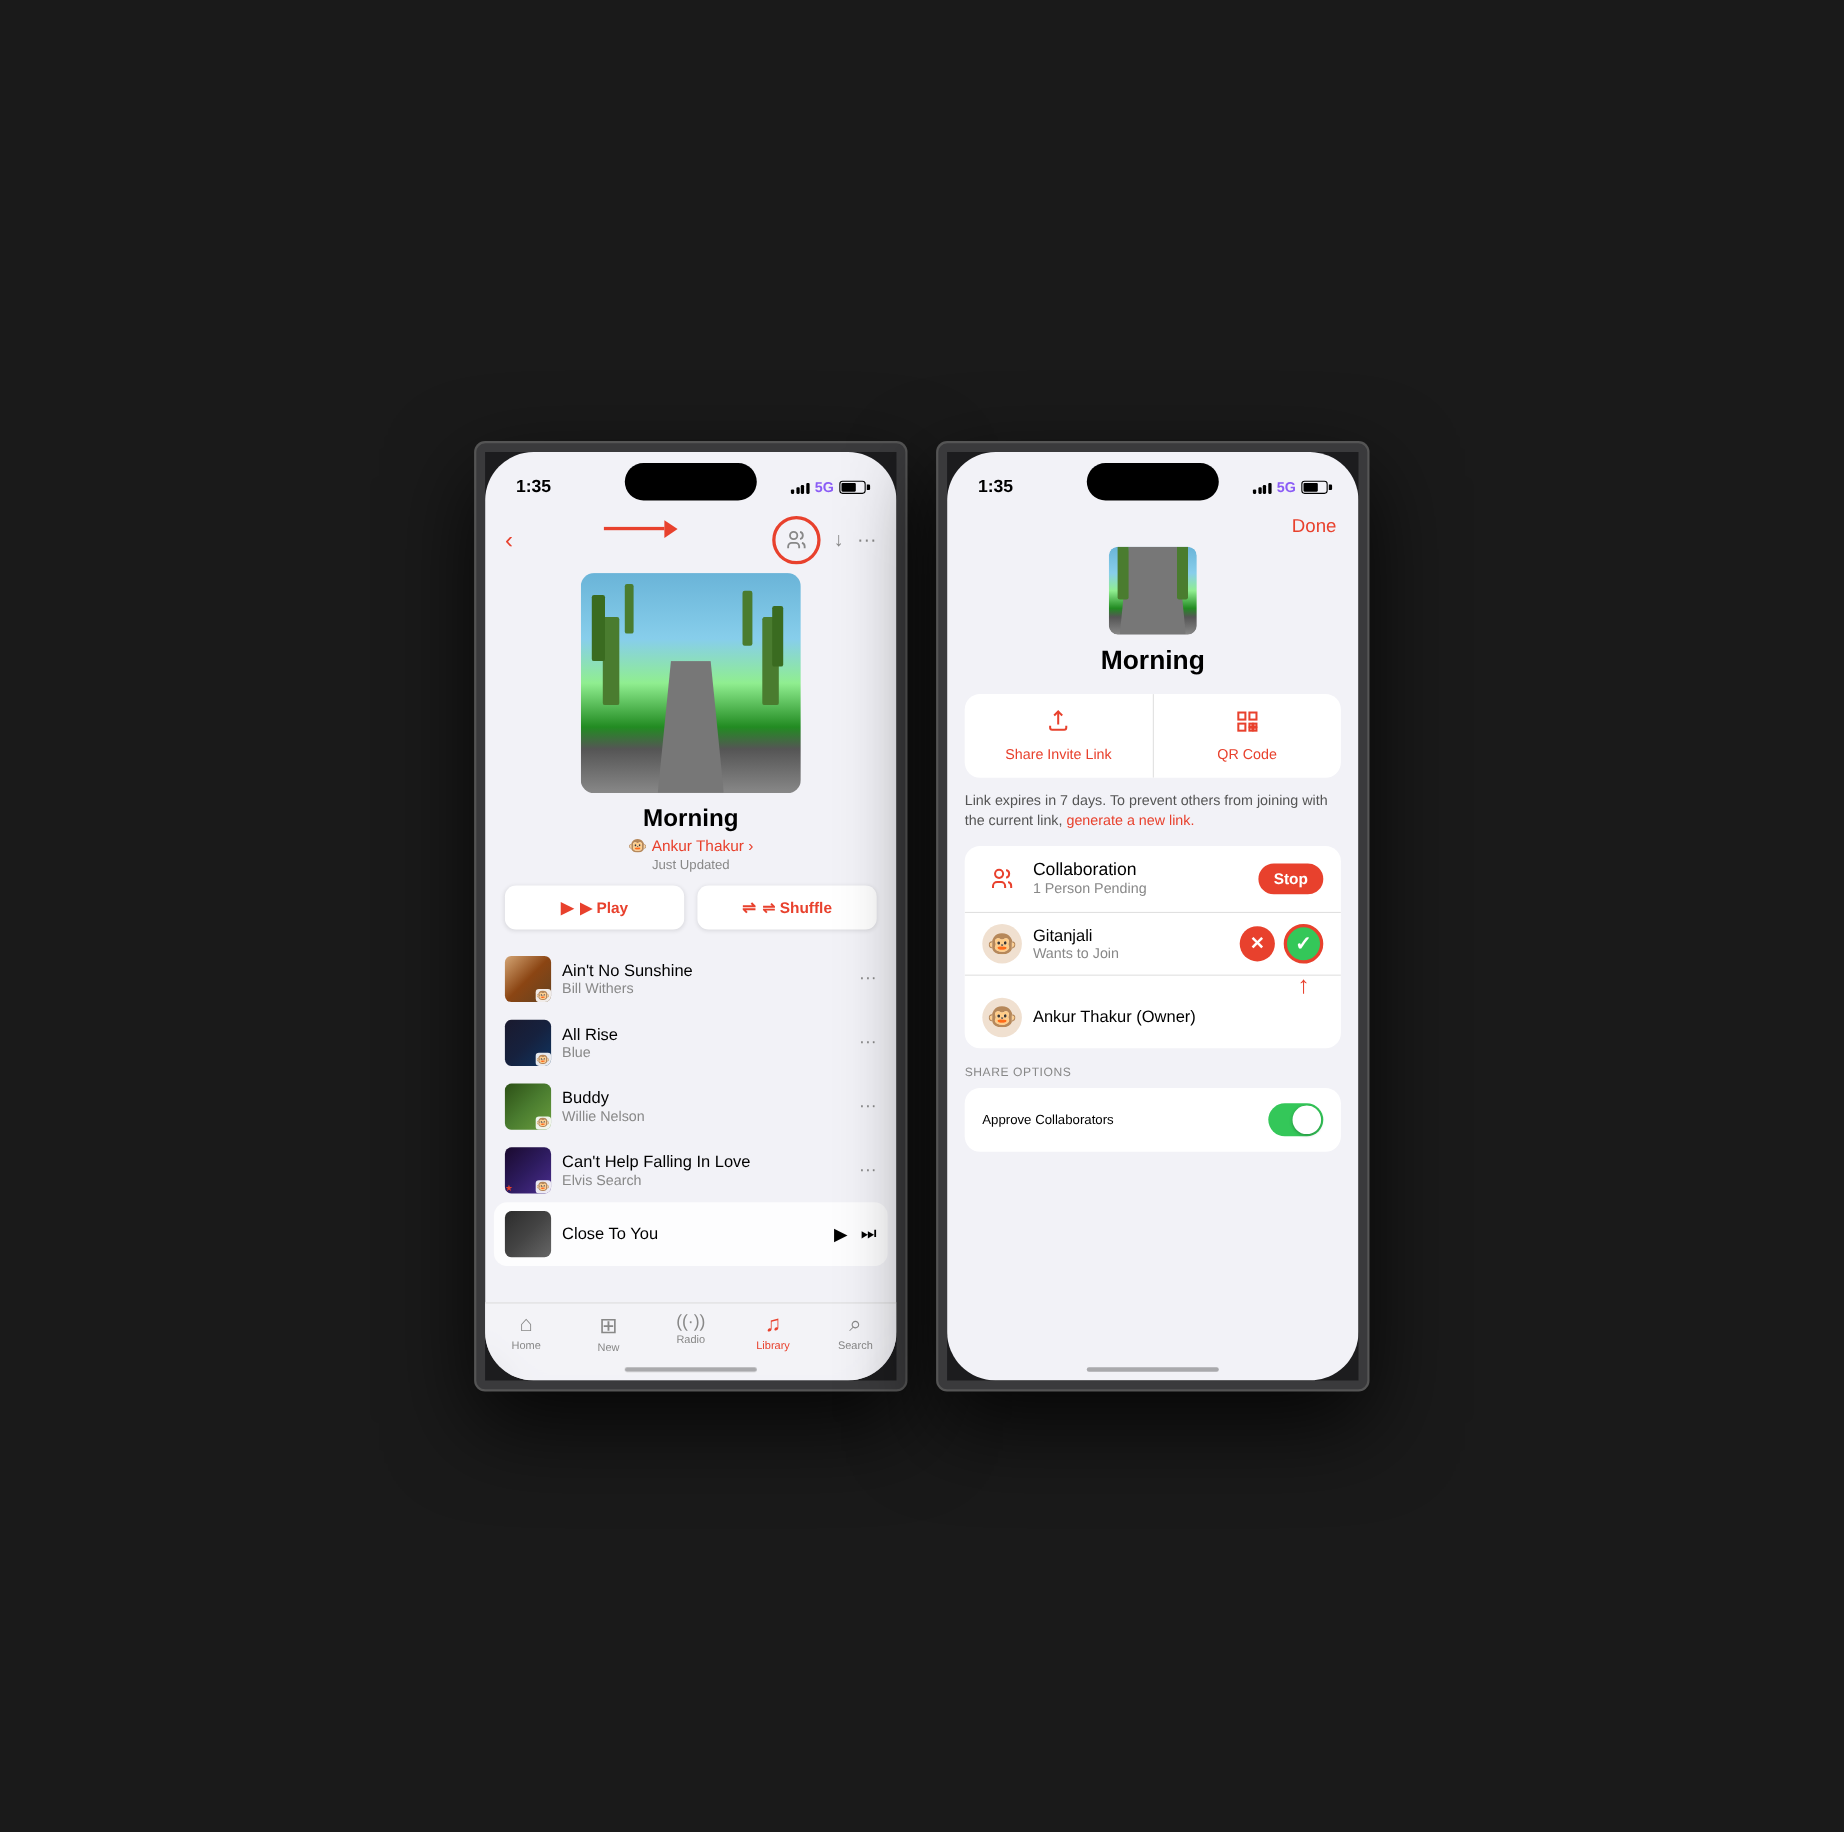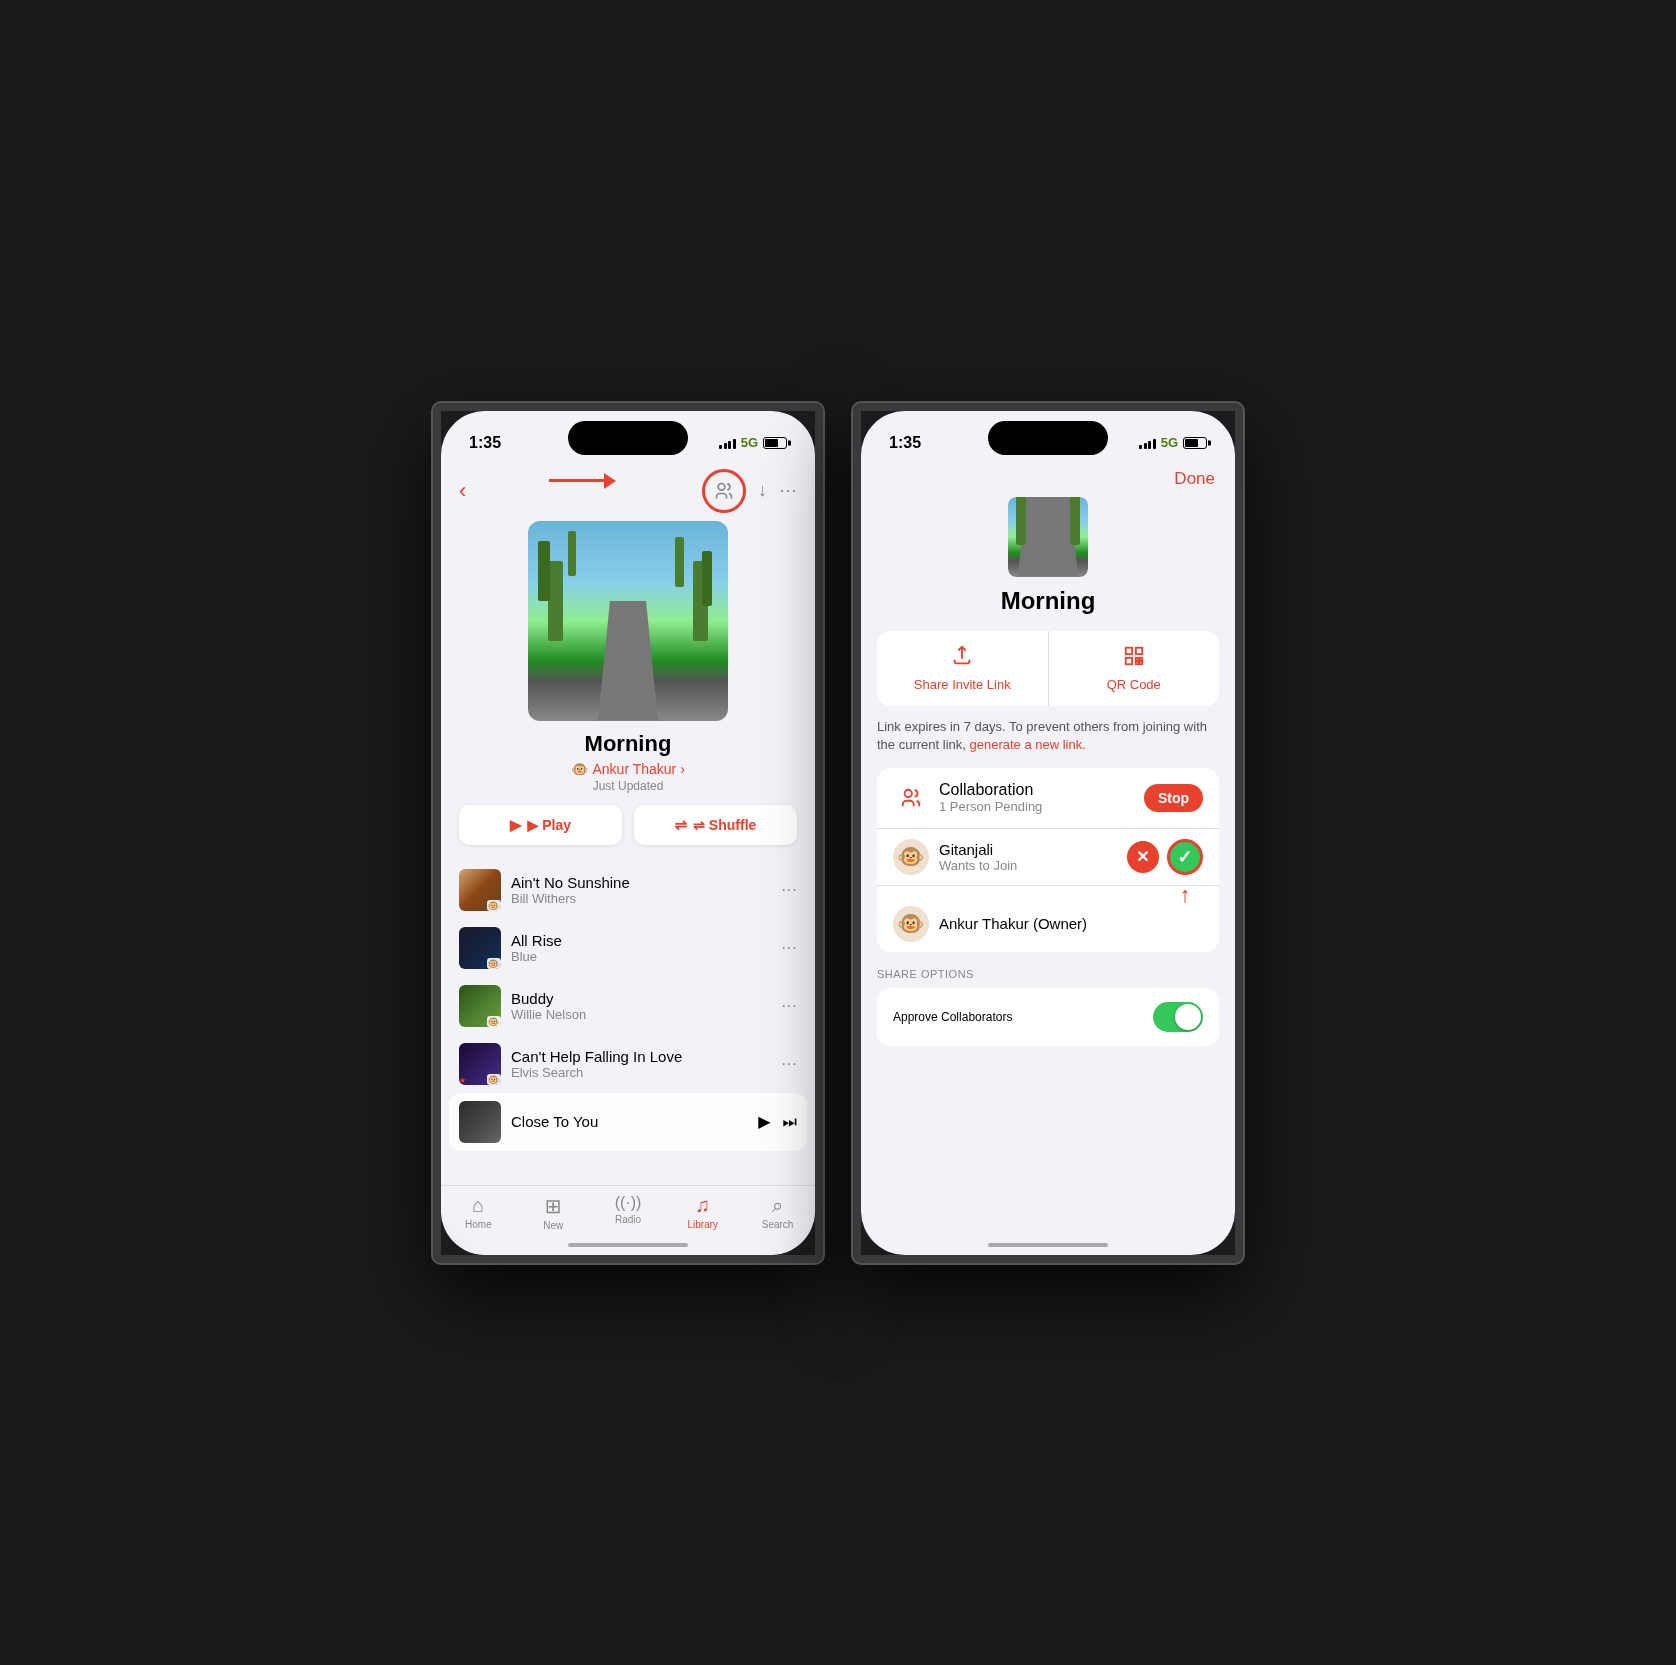--- a/index.html
+++ b/index.html
@@ -62,21 +62,21 @@
     .status-time {
       font-size: 16px;
       font-weight: 600;
       color: #000;
     }
     .status-icons {
       display: flex;
       align-items: center;
       gap: 5px;
       font-size: 12px;
-      color: #4d7c0f;
+      color: #8b5cf6;
     }
     .signal-bars {
       display: flex;
       align-items: flex-end;
       gap: 1.5px;
       height: 12px;
     }
     .signal-bar {
       background: #000;
       border-radius: 1px;

